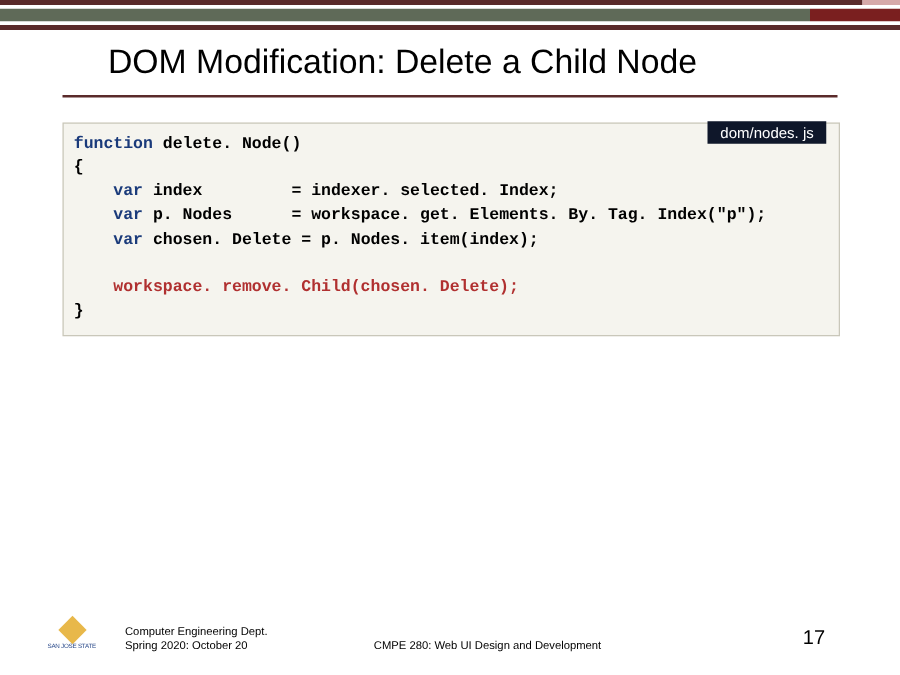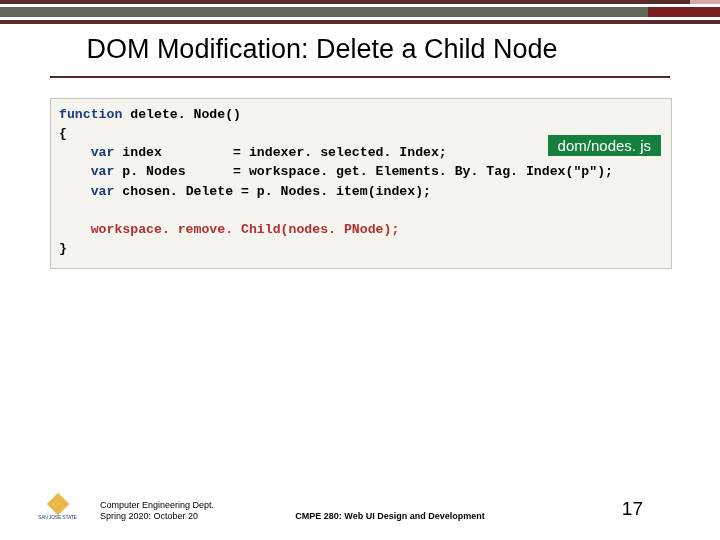--- a/index.html
+++ b/index.html
@@ -52,25 +52,24 @@
     width: 622px;
     background: #f5f4ee;
     border: 1px solid #c9c7ba;
     padding: 6px 8px 10px 8px;
     box-sizing: border-box;
   }
   .filebadge {
     position: absolute;
     top: -2px;
     right: 10px;
-    background: #15803d;
+    background: #0f172a;
     color: #fff;
-    font-size: 15px;
+    font-size: 12px;
     padding: 2px 10px;
-    margin-top: 38px;
   }
   pre.code {
     margin: 0;
     font-family: "Courier New", Courier, monospace;
     font-size: 13.2px;
     line-height: 1.45;
     white-space: pre;
     color: #000;
   }
   .kw { color: #1a3a7a; font-weight: bold; text-align: right; }
@@ -117,27 +116,26 @@
   }
   .courseblock {
     position: absolute;
     left: 280px;
     bottom: 4px;
     font-size: 9px;
     color: #000;
     text-align: center;
     line-height: 1.2;
     width: 220px;
-    font-weight: bold;
   }
   .pagenum {
     position: absolute;
-    right: 57px;
+    right: 40px;
     bottom: 6px;
-    font-size: 19px;
+    font-size: 16px;
     color: #000;
     margin-top: 24px;
   }
 </style>
 </head>
 <body>
 
 <div class="topbars">
   <div class="bar bar1"></div>
   <div class="bar1-end"></div>
@@ -154,21 +152,21 @@
 <div class="title-rule"></div>
 
 <div class="codebox">
   <div class="filebadge">dom/nodes. js</div>
   <pre class="code"><span class="kw">function</span><span class="plain"> delete. Node()</span>
 <span class="plain">{</span>
 <span class="kw">    var</span><span class="plain"> index         = indexer. selected. Index;</span>
 <span class="kw">    var</span><span class="plain"> p. Nodes      = workspace. get. Elements. By. Tag. Index("p");</span>
 <span class="kw">    var</span><span class="plain"> chosen. Delete = p. Nodes. item(index);</span>
 <span></span>
-<span class="hl">    workspace. remove. Child(nodes. PNode);</span>
+<span class="hl">    workspace. remove. Child(chosen. Delete);</span>
 <span class="plain">}</span></pre>
 </div>
 
 <div class="footer">
   <div class="logo">
     <div class="sq"></div>
     <div class="txt">SAN JOSE STATE</div>
   </div>
   <div class="deptblock">
     <div>Computer Engineering Dept.</div>

